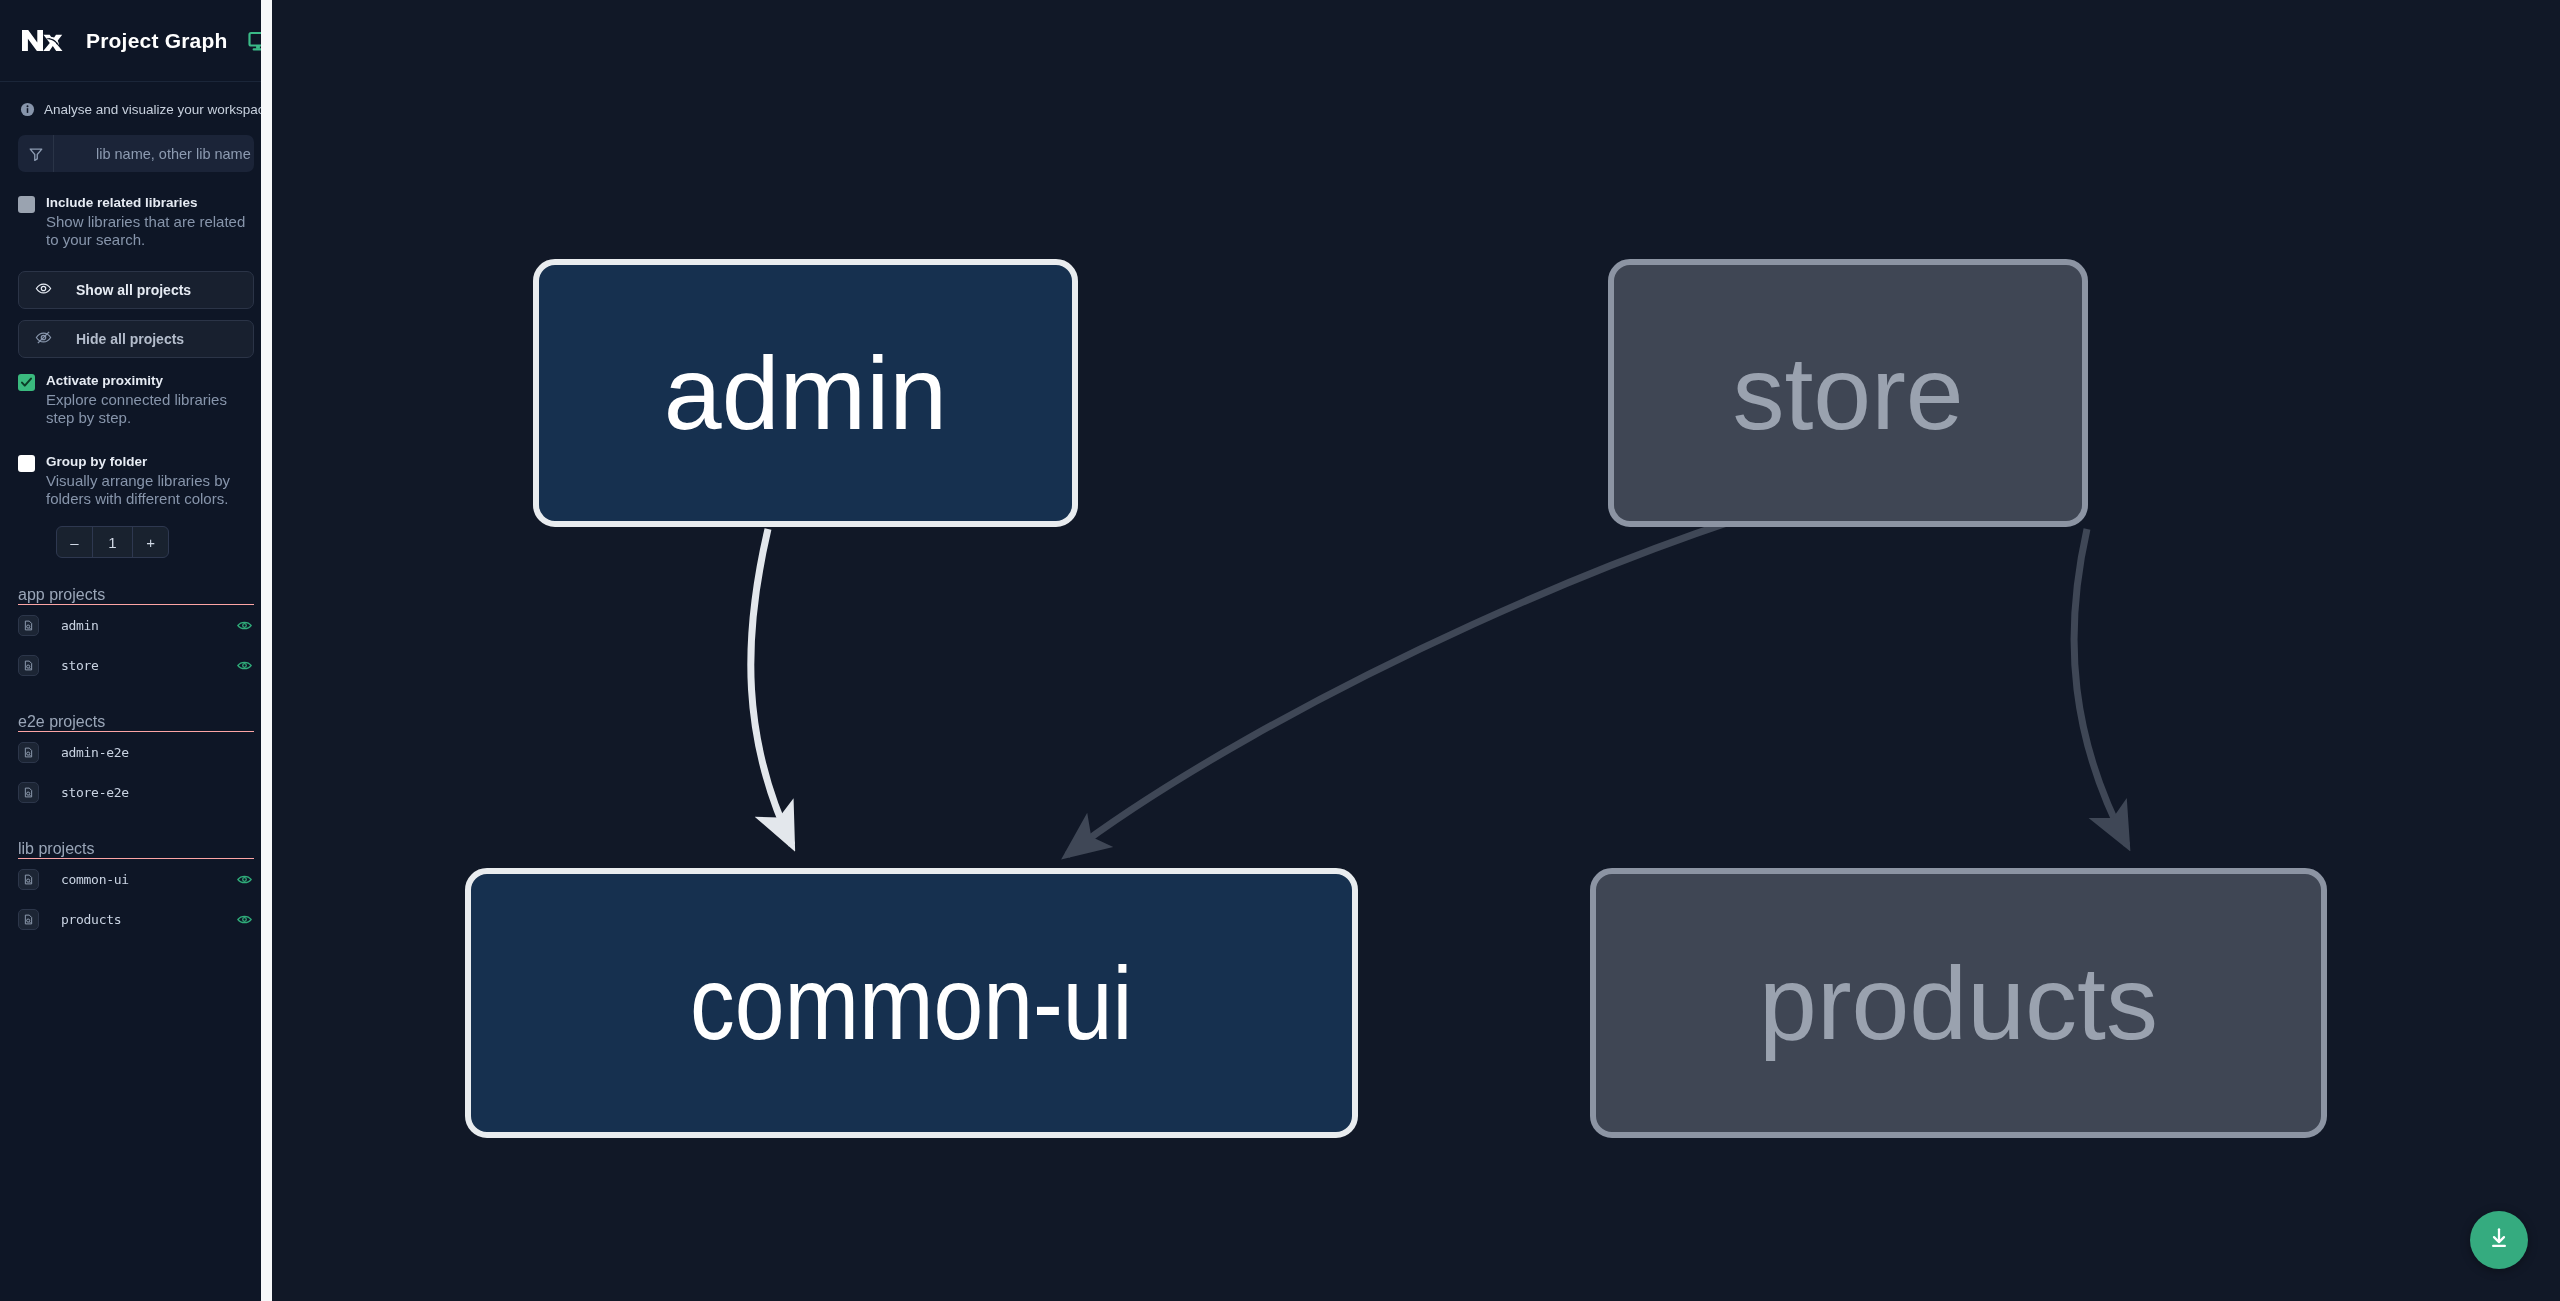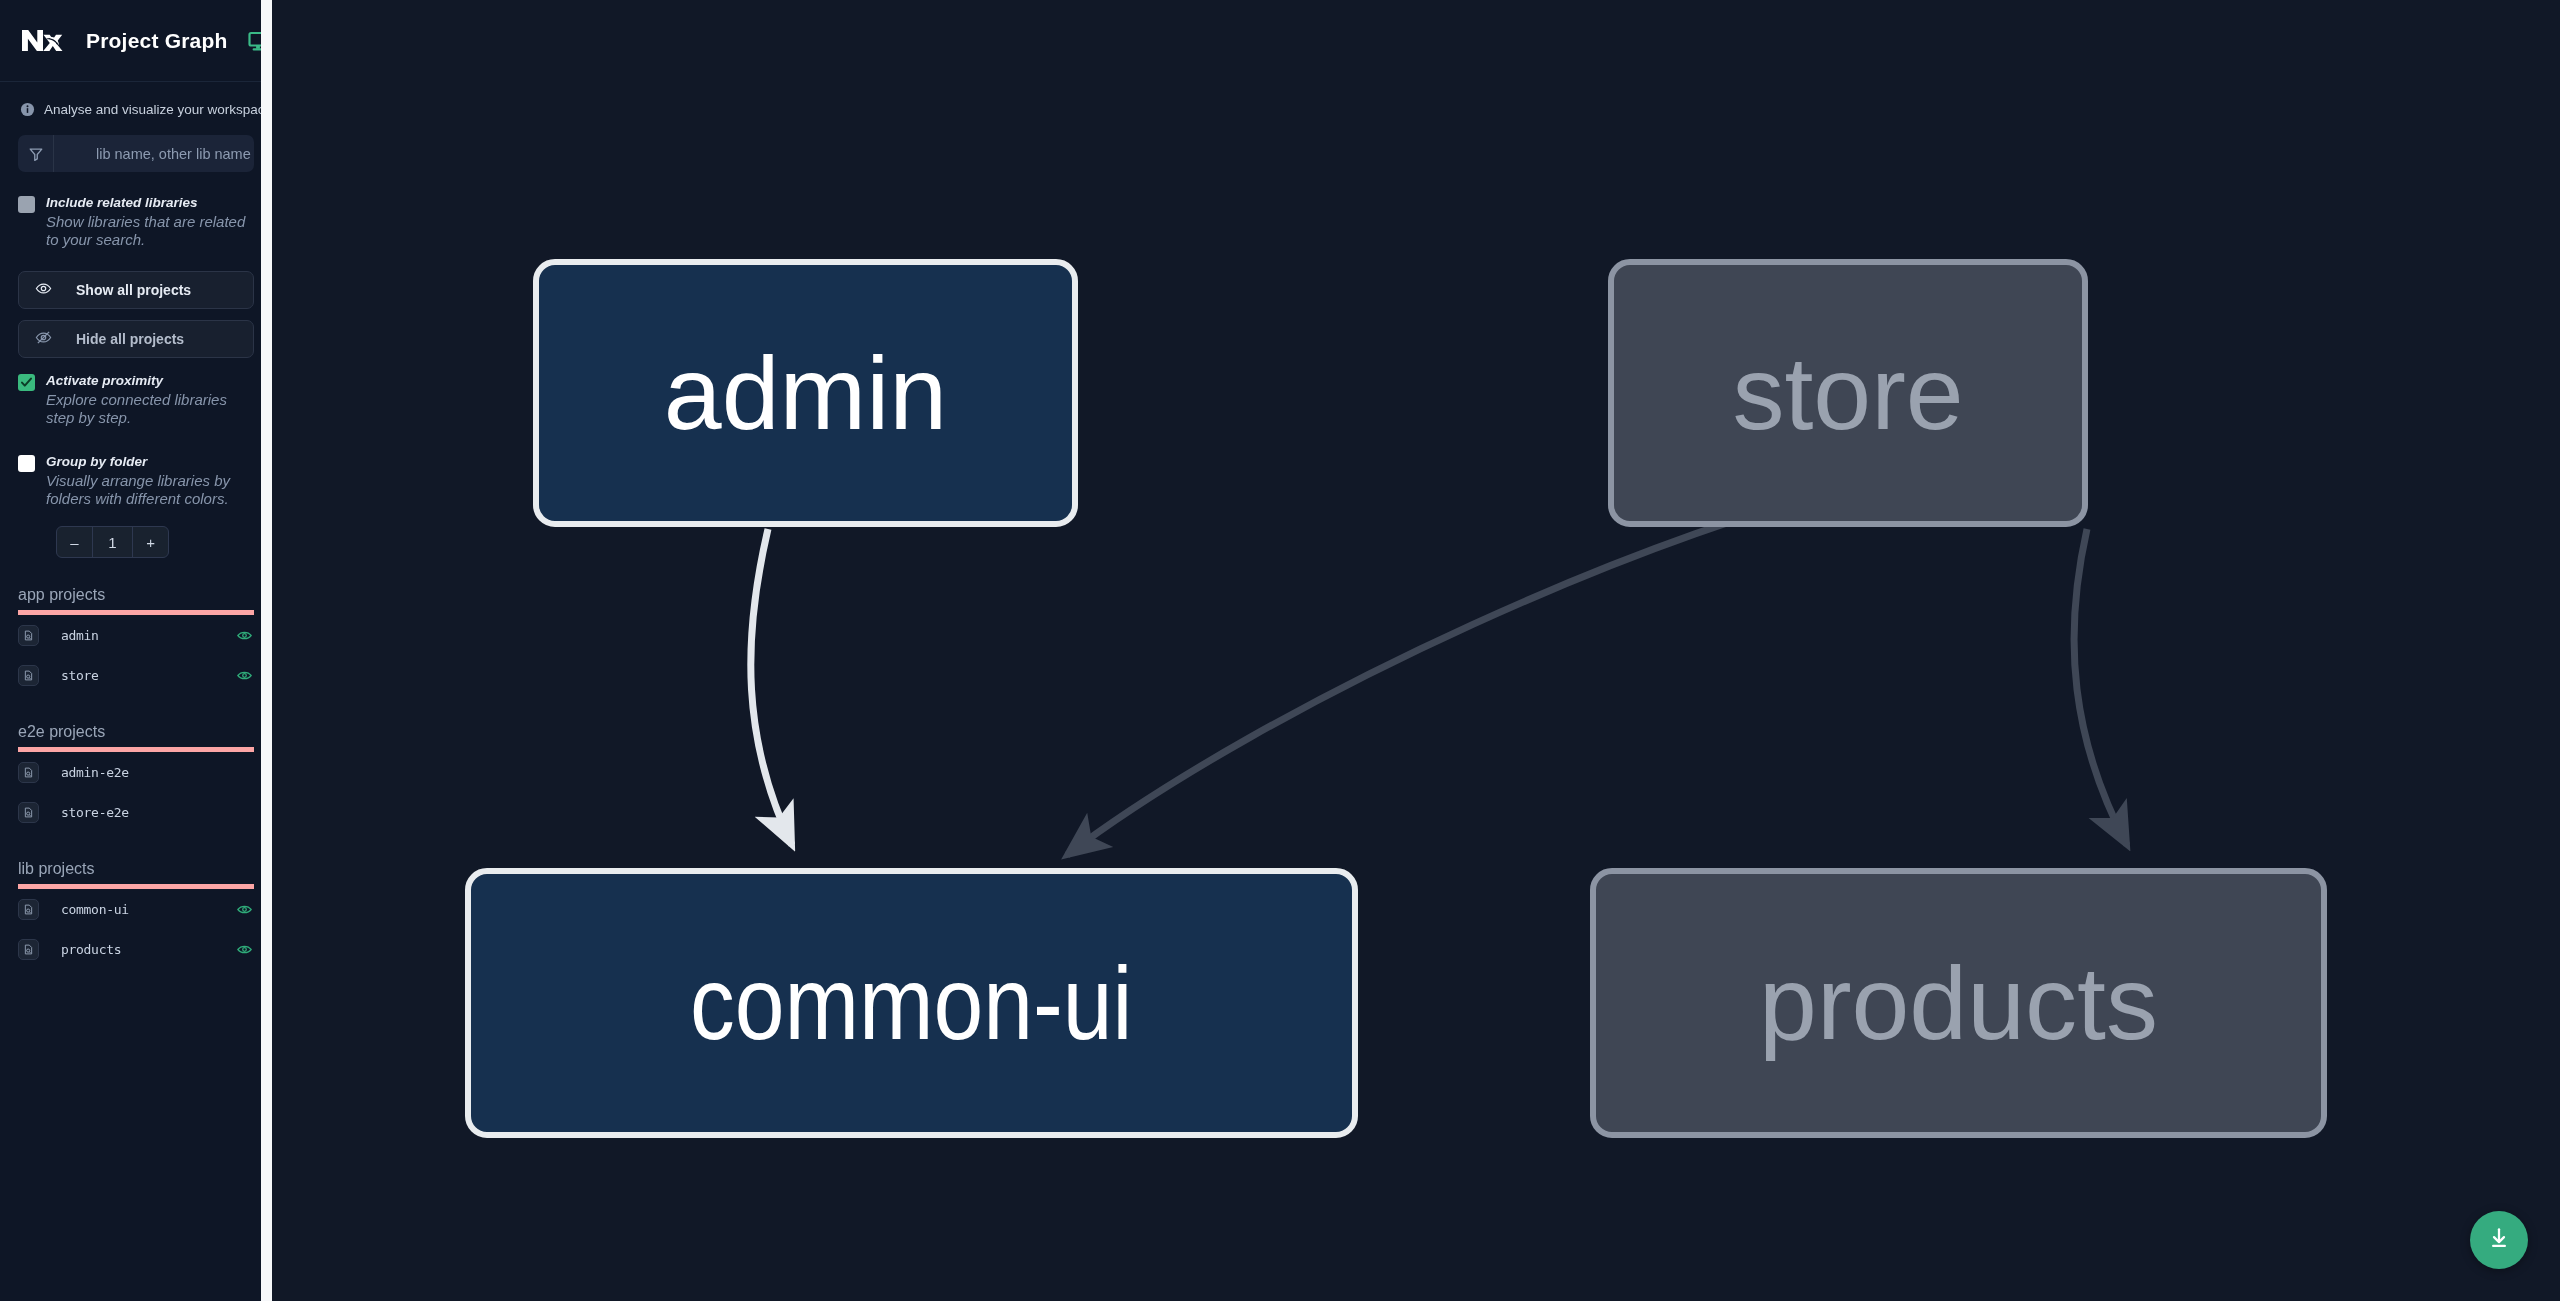--- a/index.html
+++ b/index.html
@@ -59,21 +59,21 @@
 
   .sb-check-row { display: flex; padding: 22px 18px 0 18px; gap: 11px; }
   .cbox {
     width: 17px; height: 17px; border-radius: 3px; flex: 0 0 17px;
     margin-top: 2px; position: relative;
   }
   .cbox.gray { background: #9aa3b0; }
   .cbox.white { background: #ffffff; }
   .cbox.green { background: #3aba7e; }
   .cbox.green svg { position: absolute; top: 2px; left: 2px; }
-  .cb-text { min-width: 0; font-style: italic; }
+  .cb-text { min-width: 0; }
   .cb-label { color: #e6ebf3; font-size: 13.5px; font-weight: 700; line-height: 18px; }
   .cb-desc { color: #8795ab; font-size: 15px; line-height: 18px; margin-top: 1px; }
 
   .sb-btns { padding: 22px 18px 0 18px; display: flex; flex-direction: column; gap: 11px; }
   .sb-btn {
     height: 38px; background: #18202f; border: 1px solid #2b3purple;
     border: 1px solid #2b3447; border-radius: 7px;
     display: flex; align-items: center; padding: 0 16px; gap: 24px;
     color: #e6ebf3; font-size: 14px; font-weight: 700; cursor: pointer; text-align: right;
   }
@@ -84,21 +84,21 @@
     border: 1px solid #2e3850; border-radius: 6px; overflow: hidden;
     background: #19222f;
   }
   .stepper div {
     flex: 1; display: flex; align-items: center; justify-content: center;
     color: #cfd7e4; font-size: 15px; cursor: pointer;
   }
   .stepper .sep { border-left: 1px solid #2e3850; border-right: 1px solid #2e3850; flex: 1.15; cursor: default; }
 
   .grp { padding: 0 18px; margin-top: 28px; }
-  .grp-title { color: #9aa6b8; font-size: 16px; padding-bottom: 6px; border-bottom: 5px solid #fca5a5; }
+  .grp-title { color: #9aa6b8; font-size: 16px; border-bottom: 1px solid #fca5a5; }
   .proj-row {
     display: flex; align-items: center; height: 40px; gap: 0; cursor: pointer;
   }
   .proj-icon-btn {
     width: 21px; height: 21px; border-radius: 5px; background: #1c2troubleshoot;
     background: #1c2534; border: 1px solid #2c364a;
     display: flex; align-items: center; justify-content: center; flex: 0 0 21px;
   }
   .proj-name {
     margin-left: 22px; color: #c9d3e2; font-size: 13px;

